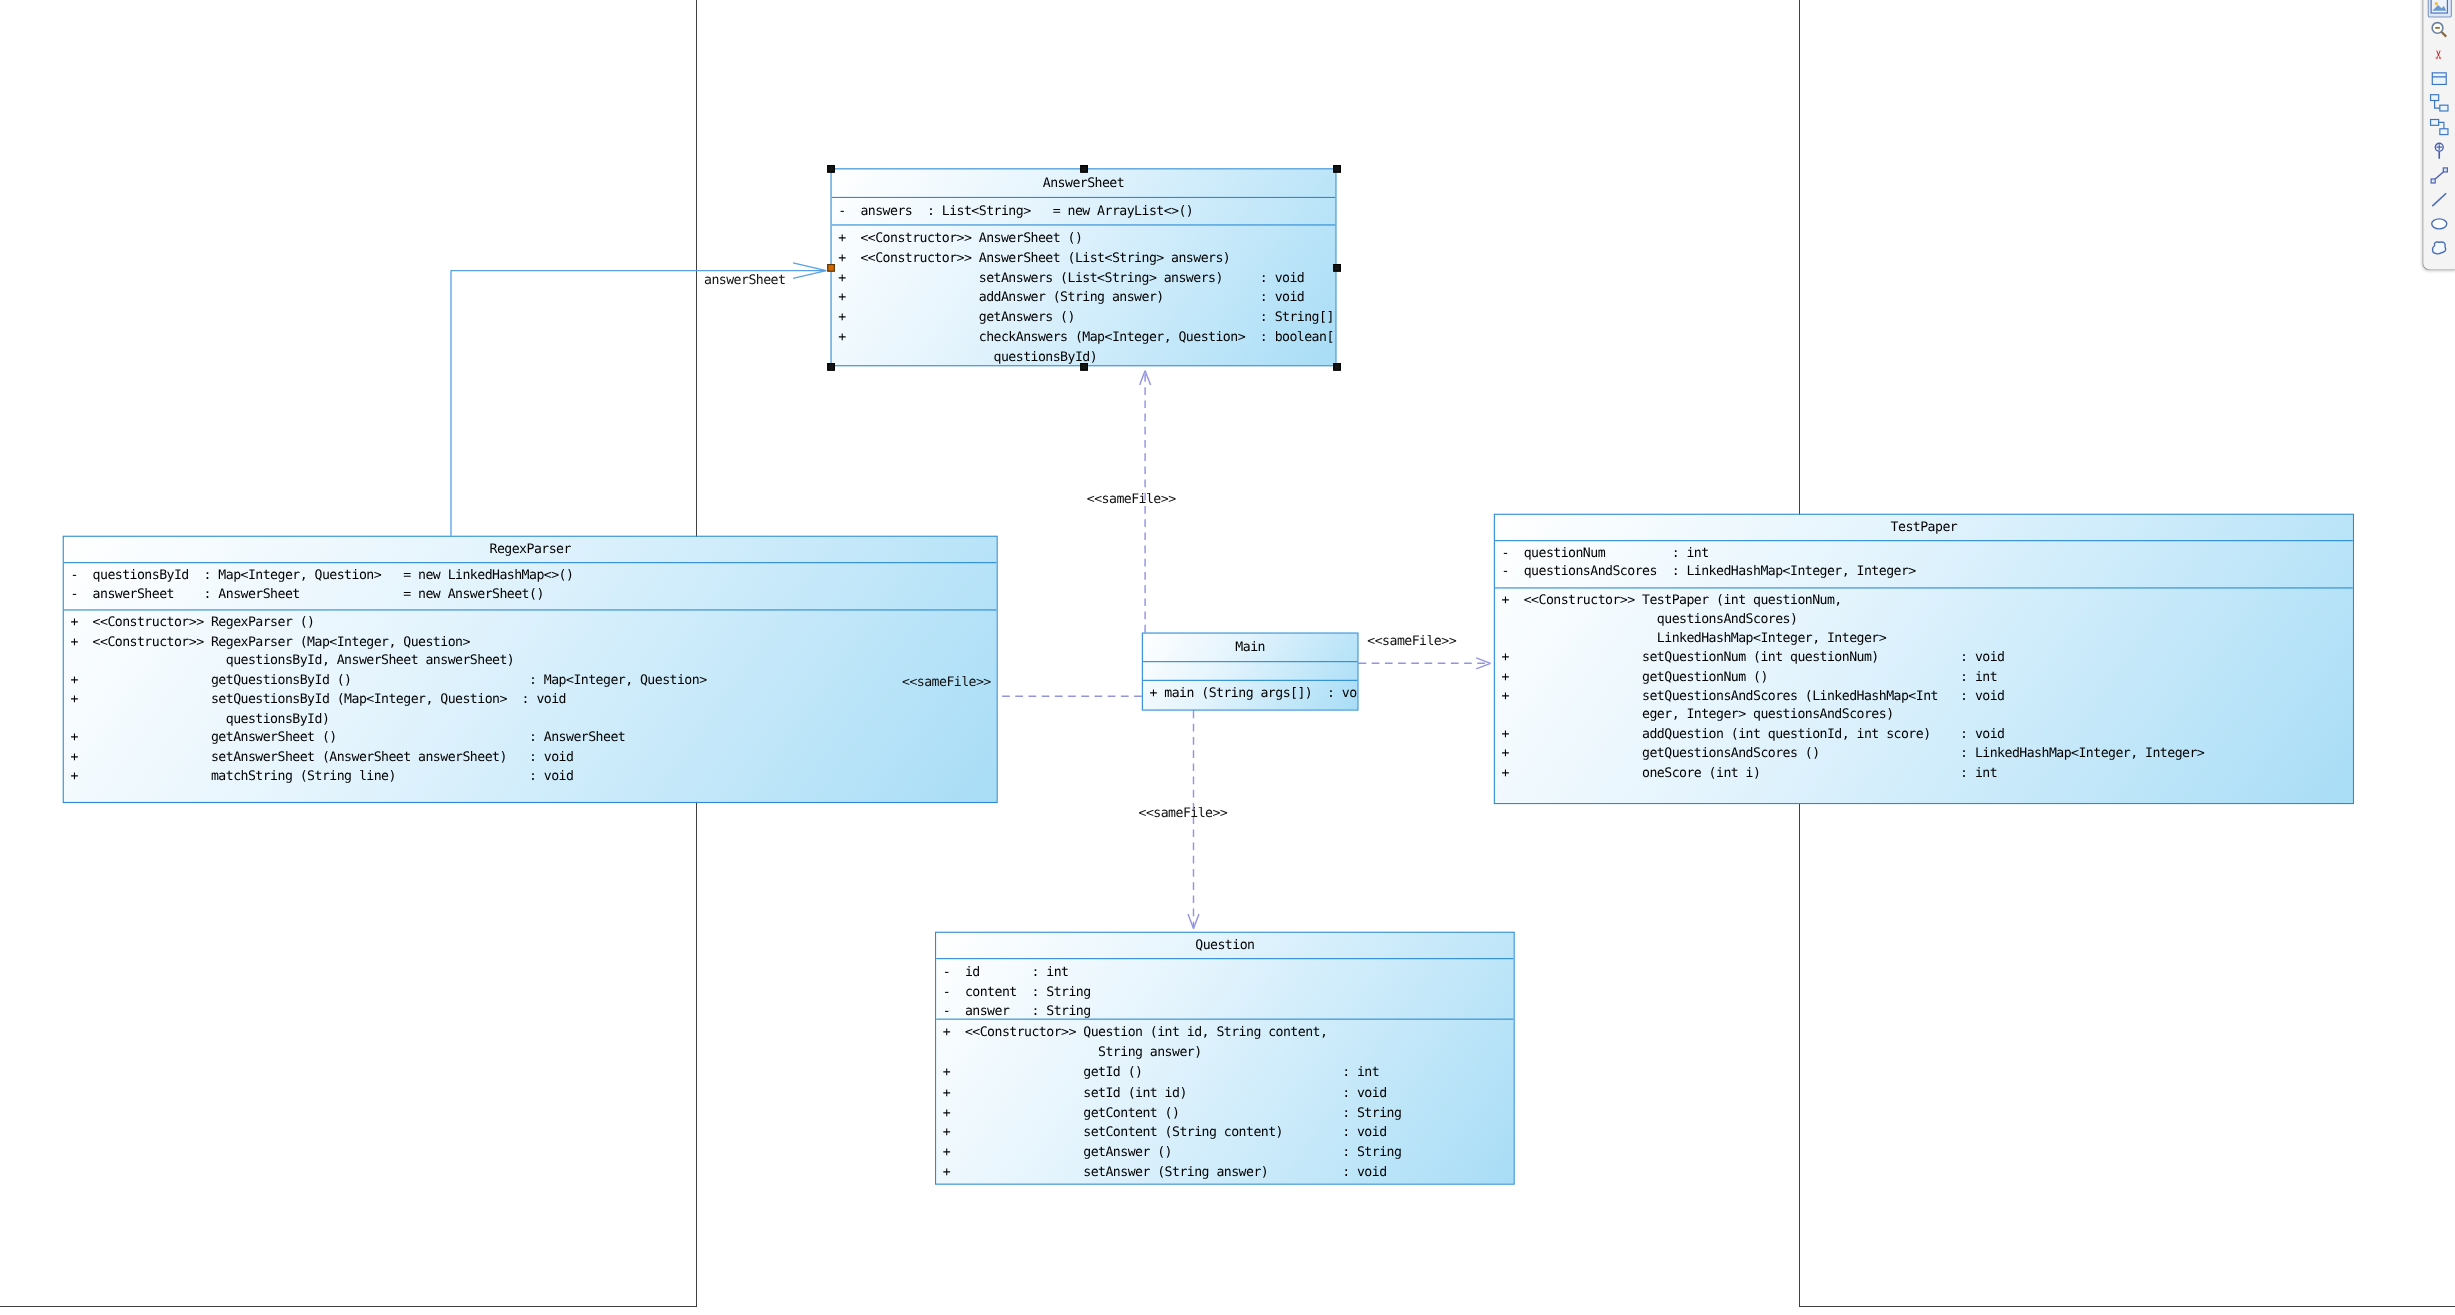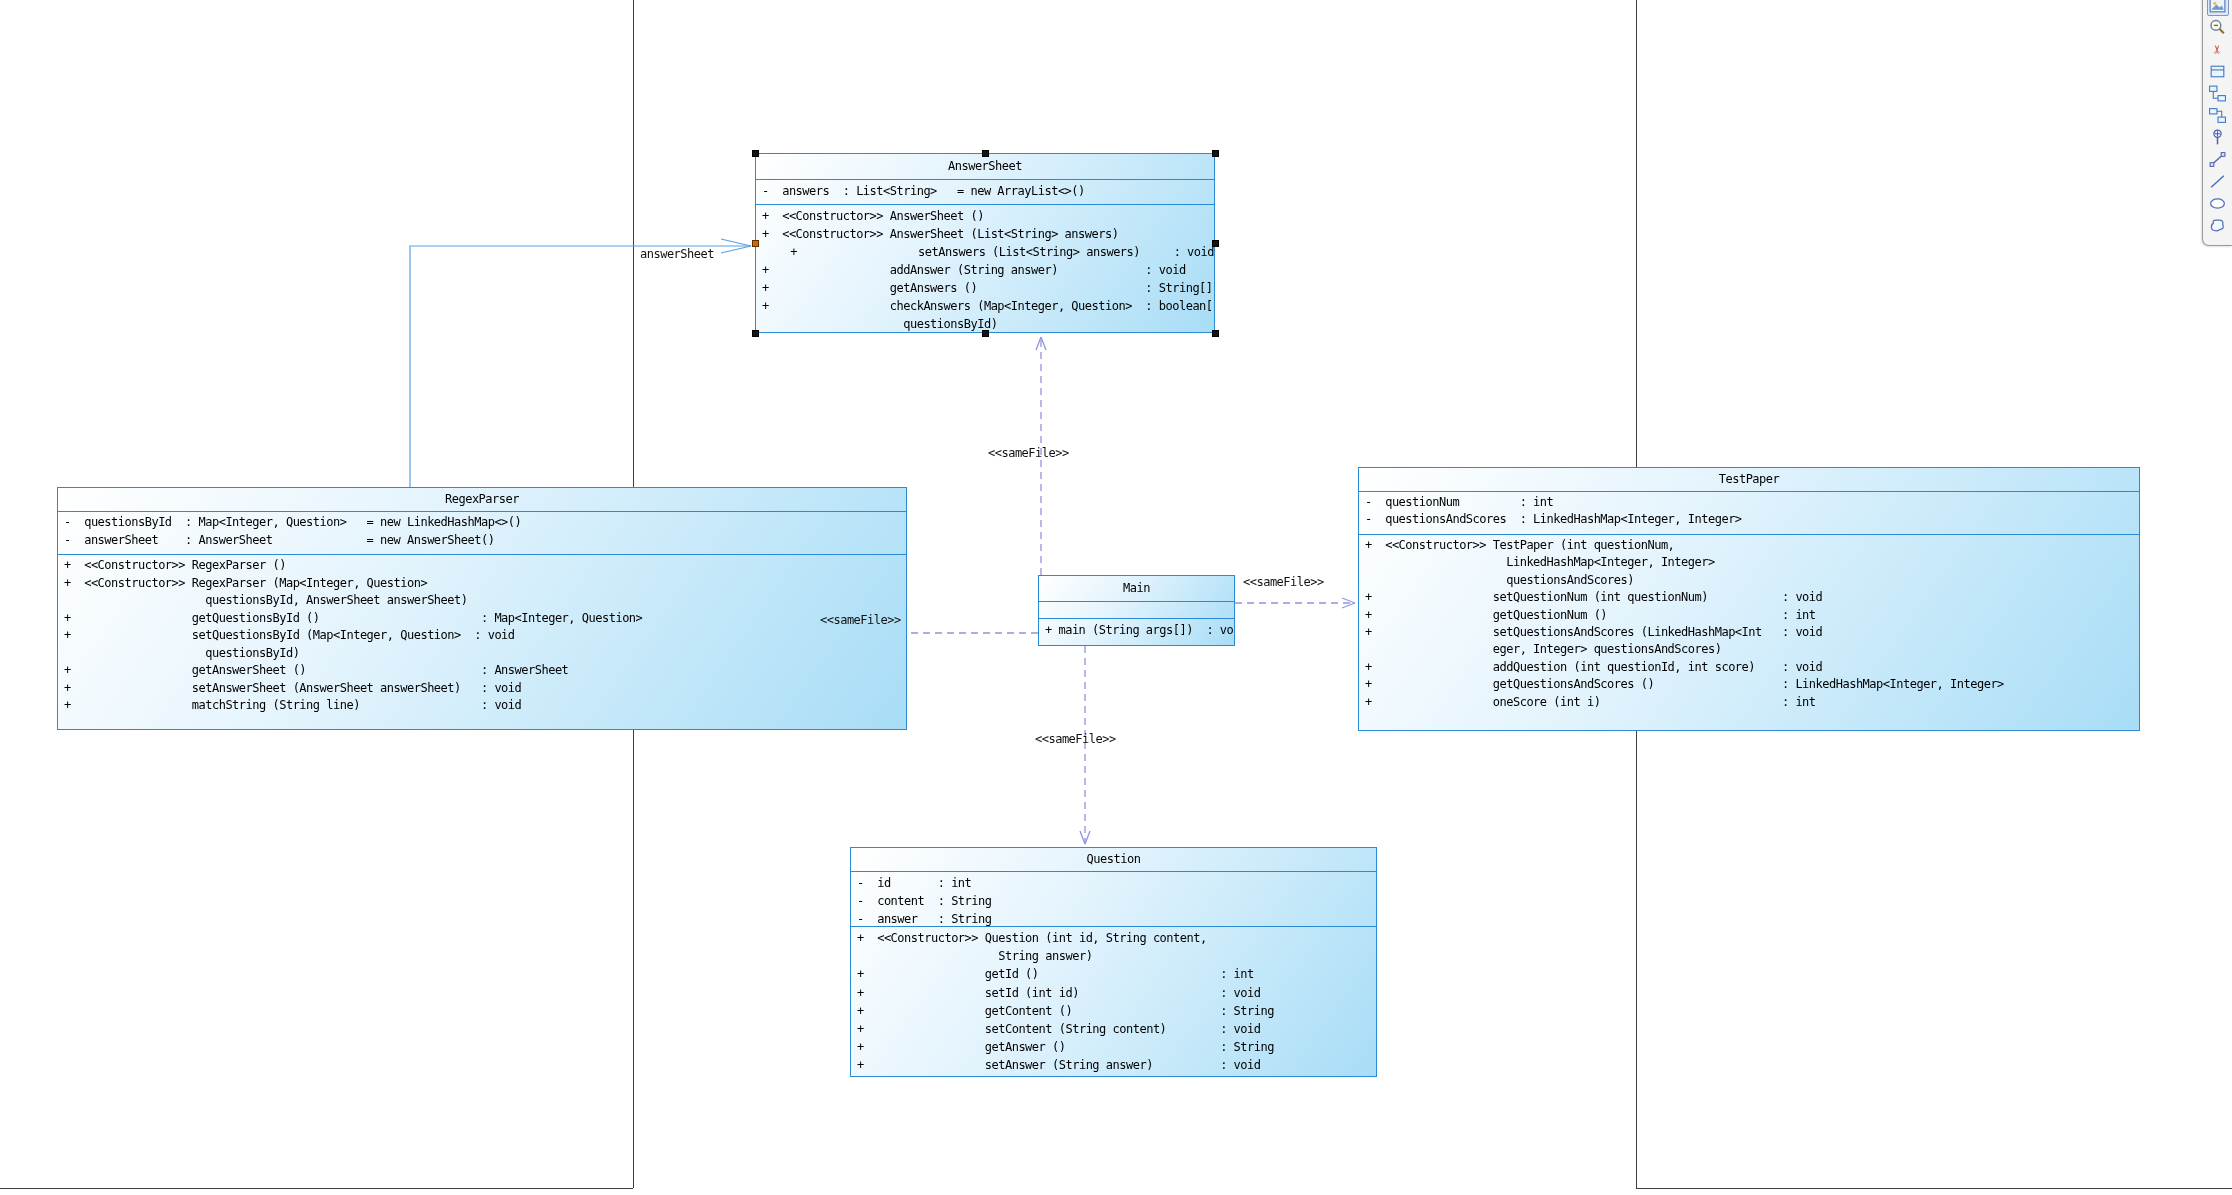--- a/index.html
+++ b/index.html
@@ -60,21 +60,21 @@
     </svg>
   <div id="boxes">
       <div class="umlbox" style="left: 755px; top: 153px; width: 460px; height: 180px;">
         <div class="umltitle" style="line-height: 25px; height: 25px;">AnswerSheet</div>
         <div class="cmp attrs" style="height: 25px;">
           <div class="codeline" style="line-height: 18px;">-  answers  : List&lt;String&gt;   = new ArrayList&lt;&gt;()</div>
         </div>
         <div class="cmp methods">
           <div class="codeline" style="line-height: 18px;">+  &lt;&lt;Constructor&gt;&gt; AnswerSheet ()</div>
           <div class="codeline" style="line-height: 18px;">+  &lt;&lt;Constructor&gt;&gt; AnswerSheet (List&lt;String&gt; answers)</div>
-          <div class="codeline" style="line-height: 18px; text-align: right;">+                  setAnswers (List&lt;String&gt; answers)     : void</div>
+          <div class="codeline" style="line-height: 18px;">+                  setAnswers (List&lt;String&gt; answers)     : void</div>
           <div class="codeline" style="line-height: 18px;">+                  addAnswer (String answer)             : void</div>
           <div class="codeline" style="line-height: 18px;">+                  getAnswers ()                         : String[]</div>
           <div class="codeline" style="line-height: 18px;">+                  checkAnswers (Map&lt;Integer, Question&gt;  : boolean[]</div>
           <div class="codeline" style="line-height: 18px;">                     questionsById)</div>
         </div>
       </div>
       <div class="umlbox" style="left: 57px; top: 487px; width: 850px; height: 243px;">
         <div class="umltitle" style="line-height: 23px; height: 23px;">RegexParser</div>
         <div class="cmp attrs" style="height: 43px;">
           <div class="codeline" style="line-height: 17.5px;">-  questionsById  : Map&lt;Integer, Question&gt;   = new LinkedHashMap&lt;&gt;()</div>
@@ -100,22 +100,22 @@
         </div>
       </div>
       <div class="umlbox" style="left: 1358px; top: 467px; width: 782px; height: 264px;">
         <div class="umltitle" style="line-height: 23px; height: 23px;">TestPaper</div>
         <div class="cmp attrs" style="height: 43px;">
           <div class="codeline" style="line-height: 17.4px;">-  questionNum         : int</div>
           <div class="codeline" style="line-height: 17.4px;">-  questionsAndScores  : LinkedHashMap&lt;Integer, Integer&gt;</div>
         </div>
         <div class="cmp methods">
           <div class="codeline" style="line-height: 17.4px;">+  &lt;&lt;Constructor&gt;&gt; TestPaper (int questionNum,</div>
+          <div class="codeline" style="line-height: 17.4px;">                     questionsAndScores)</div>
           <div class="codeline" style="line-height: 17.4px;">                     LinkedHashMap&lt;Integer, Integer&gt;</div>
-          <div class="codeline" style="line-height: 17.4px;">                     questionsAndScores)</div>
           <div class="codeline" style="line-height: 17.4px;">+                  setQuestionNum (int questionNum)           : void</div>
           <div class="codeline" style="line-height: 17.4px;">+                  getQuestionNum ()                          : int</div>
           <div class="codeline" style="line-height: 17.4px;">+                  setQuestionsAndScores (LinkedHashMap&lt;Int   : void</div>
           <div class="codeline" style="line-height: 17.4px;">                   eger, Integer&gt; questionsAndScores)</div>
           <div class="codeline" style="line-height: 17.4px;">+                  addQuestion (int questionId, int score)    : void</div>
           <div class="codeline" style="line-height: 17.4px;">+                  getQuestionsAndScores ()                   : LinkedHashMap&lt;Integer, Integer&gt;</div>
           <div class="codeline" style="line-height: 17.4px;">+                  oneScore (int i)                           : int</div>
         </div>
       </div>
       <div class="umlbox" style="left: 850px; top: 847px; width: 527px; height: 230px;">

